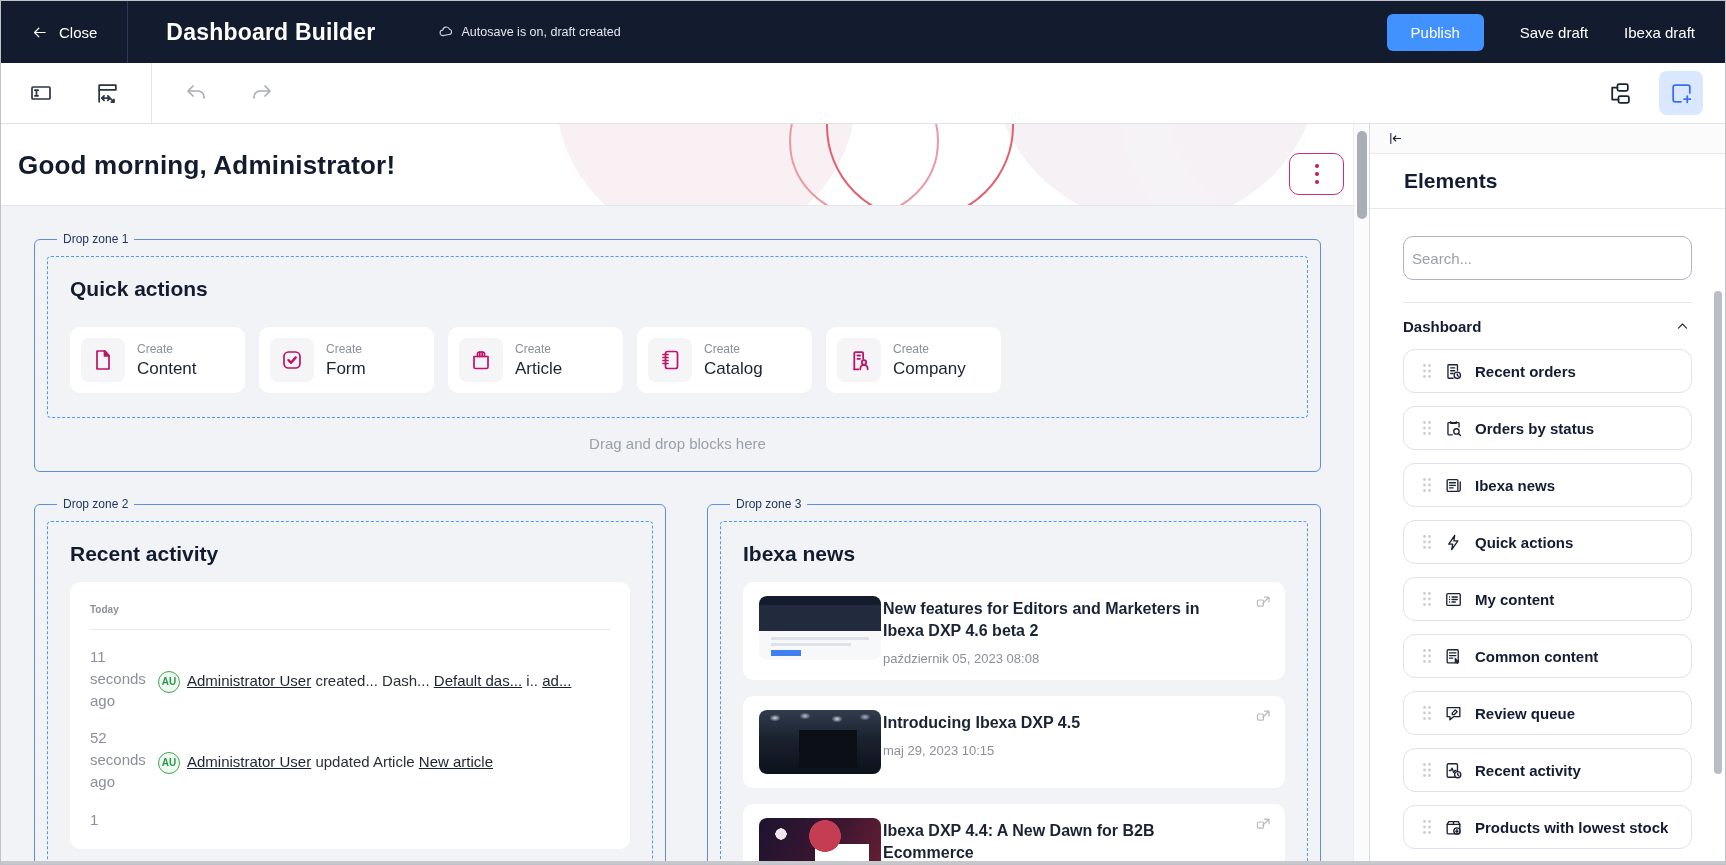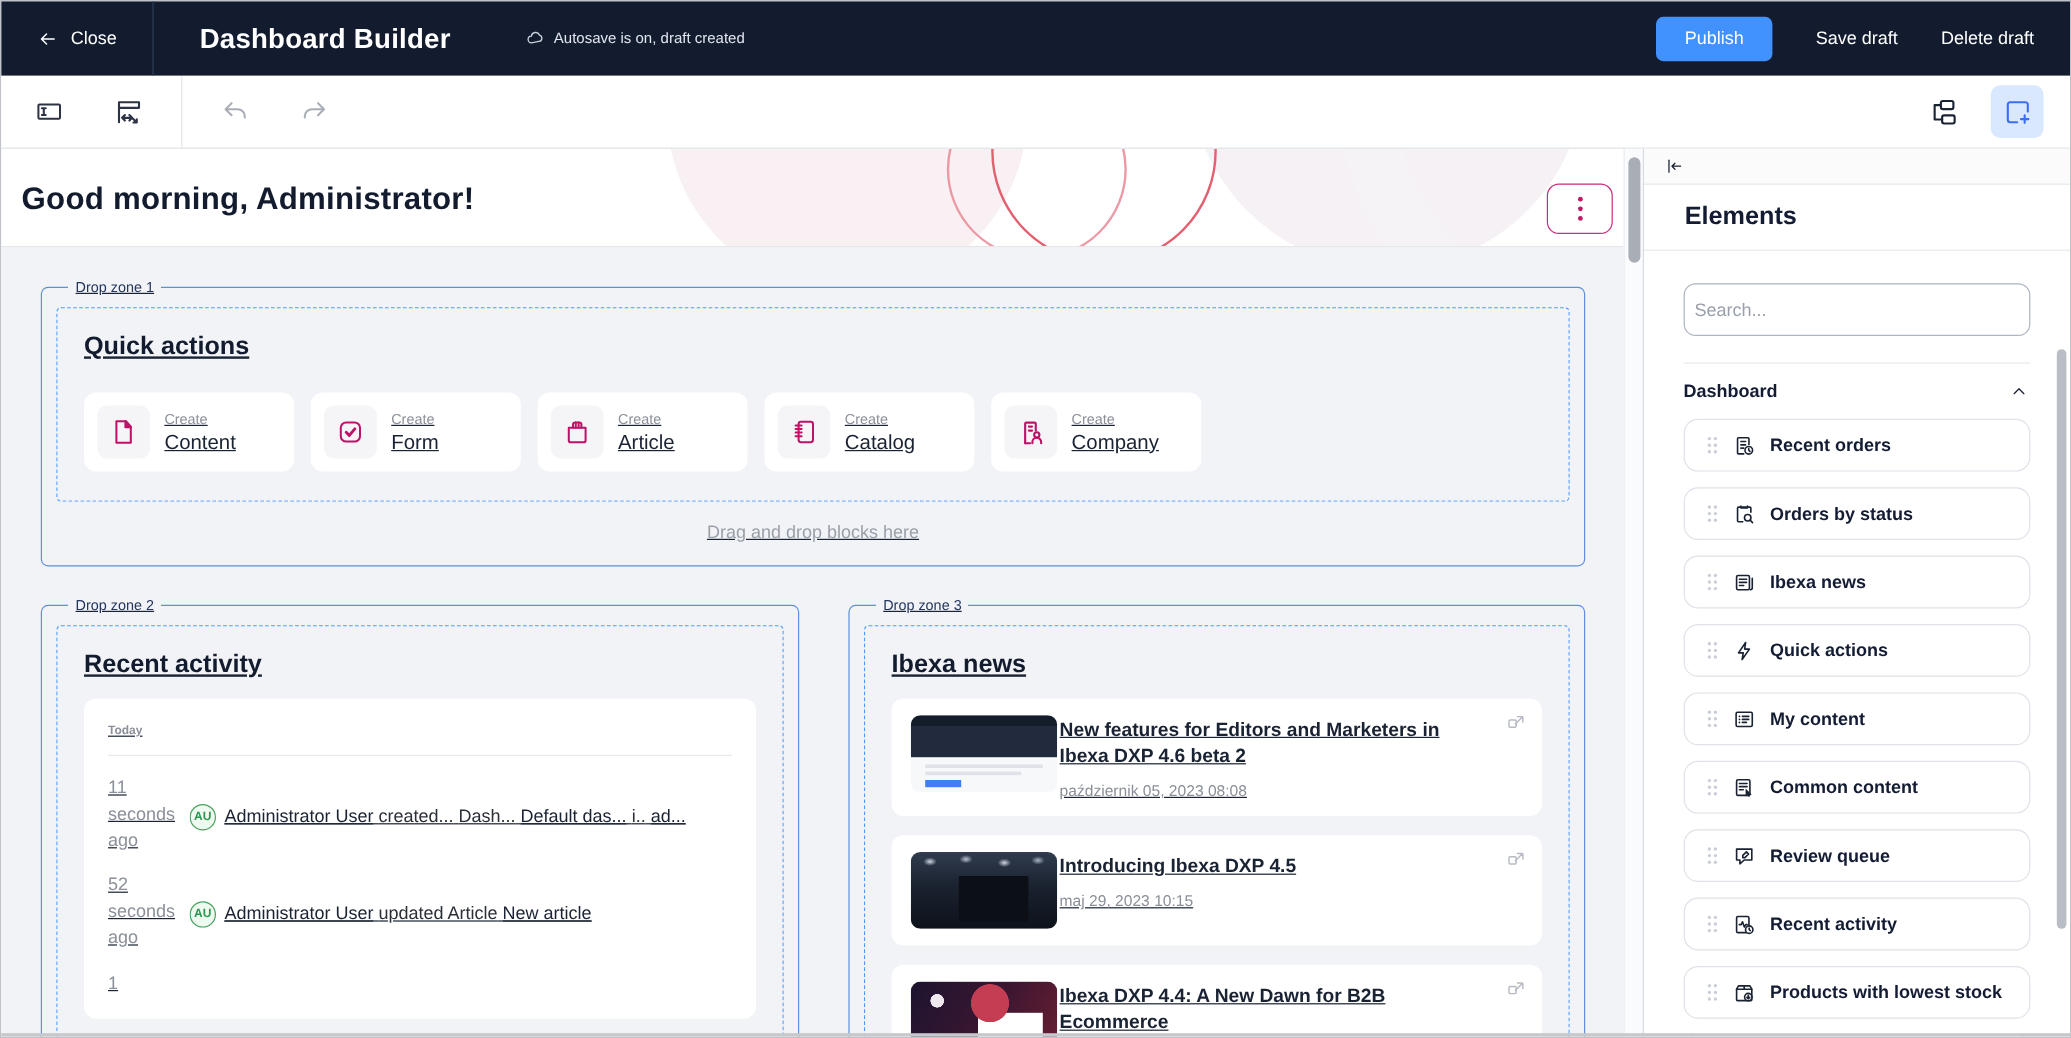--- a/index.html
+++ b/index.html
@@ -42,21 +42,21 @@
   .deco.blob1 { width:300px; height:300px; background:#f8f0f3; top:-180px; left:555px; }
   .deco.ring1 { width:150px; height:150px; border:2px solid #eb9aa5; top:-58px; left:788px; }
   .deco.ring2 { width:188px; height:188px; border:2px solid #e2606f; top:-92px; left:825px; }
   .deco.blob2 { width:330px; height:330px; background:#f6f1f4; top:-230px; left:990px; }
   .deco.ring3 { width:420px; height:420px; border:48px solid #f5f3f5; top:-250px; left:1115px; }
   .kebab-btn { position:absolute; z-index:3; top:29px; right:9px; width:55px; height:42px; background:#fff; border:1px solid #c92c7c; border-radius:10px; cursor:pointer; display:flex; align-items:center; justify-content:center; flex-direction:column; gap:4px; }
   .kebab-btn i { width:4px; height:4px; border-radius:50%; background:#bf1a63; }
 
   .content { position:absolute; top:82px; left:0; right:0; bottom:-600px; padding:26px 32px 0 33px; }
 
-  fieldset.drop-zone { border:1px solid #5e8fe0; border-radius:6px; min-inline-size:0; padding:10px 12px 0; background:transparent;text-decoration:underline; }
+  fieldset.drop-zone { border:1px solid #5e8fe0; border-radius:6px; min-inline-size:0; padding:10px 12px 0; background:transparent; }
   fieldset.drop-zone > legend { font-size:12px; color:#24365e; padding:0 6px; margin-left:10px; }
   .dz-dashed { border:1px dashed #4c9aff; border-radius:4px; padding:20px 22px 24px; }
 
   
   .zone1 { width:1287px; margin-bottom:25px; }
   .block-title { font-size:21px; font-weight:700; color:#131c2e; }
   .qa-cards { display:flex; gap:14px; margin-top:26px; }
   .qa-card { width:175px; height:66px; background:#fff; border-radius:10px; display:flex; align-items:center; gap:12px; padding:0 11px; cursor:pointer; }
   .qa-tile { width:44px; height:44px; border-radius:8px; background:#f5f5f8; color:#c01168; display:flex; align-items:center; justify-content:center; flex:none; }
   .qa-kicker { font-size:12px; color:#8a8f99; margin-bottom:3px; }
@@ -159,21 +159,21 @@
     <span class="ico">
         <svg viewBox="0 0 24 24" width="16" height="16" fill="none" stroke="currentColor" stroke-width="1.7" stroke-linecap="round" stroke-linejoin="round">
           <path d="M7.5 17.5a4.2 4.2 0 0 1-.3-8.4 5.2 5.2 0 0 1 10-1.2 4 4 0 0 1-.8 7.9z"></path>
         </svg>
       </span>
     <span>Autosave is on, draft created</span>
   </div>
   <div class="topbar-actions">
     <button class="publish-btn">Publish</button>
     <button class="topbar-link">Save draft</button>
-    <button class="topbar-link">Delete draft</button>
+    <button class="topbar-link">Ibexa draft</button>
   </div>
 </header>
 
 <div class="toolbar">
   <button class="tb-btn m1">
       <span>
         <svg viewBox="0 0 24 24" width="24" height="24" fill="none" stroke="currentColor" stroke-width="1.7" stroke-linecap="round" stroke-linejoin="round">
           <rect x="3" y="6" width="18" height="12" rx="1"></rect>
           <path d="M7.5 9.2v5.6M5.9 9.2h3.2M5.9 14.8h3.2"></path>
         </svg>

